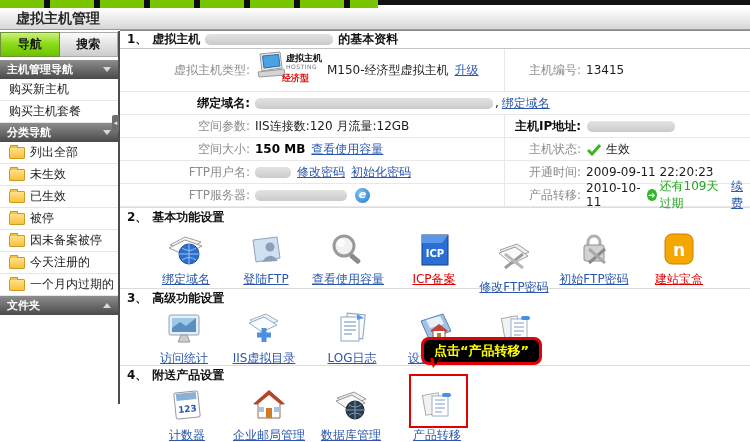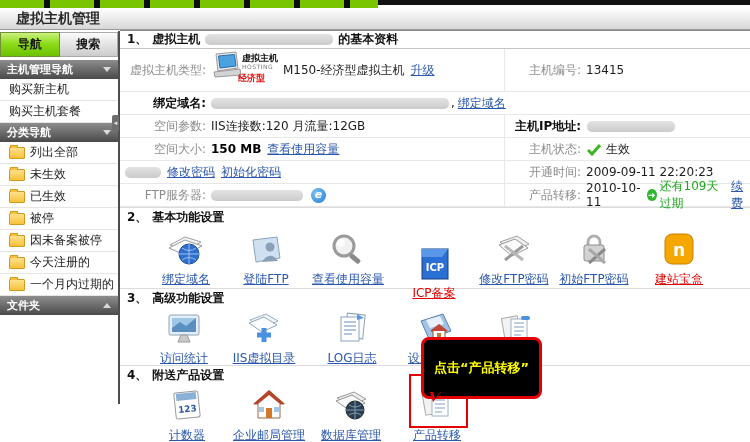--- a/index.html
+++ b/index.html
@@ -40,21 +40,21 @@
   .content{position:absolute;left:120px;top:30px;width:630px;height:412px;background:#fff;
        border-top:1px solid #8a8a8a;box-sizing:border-box;}
   .sechead{height:17px;display:flex;align-items:center;padding-left:7px;font-weight:bold;
        font-size:12px;color:#101010;gap:5px;}
   .sechead.first{border-bottom:1px solid #c3c3c3;}
   .sechead.later{border-top:1px solid #dcdcdc;height:18px;}
   .mask{display:inline-block;height:11px;border-radius:5px;vertical-align:middle;
        background:linear-gradient(#e3e3e3,#cbcbcb);}
   
   .irow{position:relative;border-bottom:1px solid #e8e8e8;display:flex;align-items:center;}
-  .lbl{display:inline-block;width:86px;text-align:right;color:#8c8c8c;flex:0 0 auto;}
+  .lbl{display:inline-block;width:86px;text-align:right;color:#8c8c8c;flex:0 0 auto;margin-left:44px;}
   .lbl.b{color:#0e0e0e;font-weight:bold;}
   .rcol{position:absolute;left:384px;top:0;bottom:0;right:0;display:flex;align-items:center;
        border-left:1px solid #e8e8e8;}
   .rlbl{display:inline-block;width:76px;text-align:right;color:#8c8c8c;flex:0 0 auto;}
   .rlbl.b{color:#0e0e0e;font-weight:bold;}
   .v{margin-left:5px;color:#1c1c1c;}
   .v.b{font-weight:bold;color:#000;}
   .link{color:#2b57ad;text-decoration:underline;cursor:pointer;margin-left:6px;}
   .green{color:#1ea51e;margin-left:3px;}
   
@@ -72,21 +72,21 @@
   .featrow{position:relative;}
   .cell{position:absolute;width:96px;margin-left:-48px;text-align:center;cursor:pointer;}
   .ficon{display:block;height:38px;margin-bottom:1px;}
   .flabel{color:#2b57ad;text-decoration:underline;font-size:12px;}
   .flabel.red{color:#e00000;}
   .cell.offset-label .flabel{display:inline-block;transform:translateX(-16px);}
   
   .redbox{position:absolute;left:409px;top:374px;width:55px;height:50px;
        border:2px solid #e30000;z-index:5;}
   .callout{position:absolute;left:421px;top:337px;z-index:6;background:#000;
-       border:3px solid #e30000;border-radius:8px;padding:19px 10px;color:#ffff00;
+       border:3px solid #e30000;border-radius:8px;padding:2px 10px;color:#ffff00;
        font-size:13px;font-weight:bold;white-space:nowrap;}
   .callout .tail{position:absolute;left:6px;bottom:-14px;width:0;height:0;
        border:8px solid transparent;border-top:10px solid #e30000;border-left-width:3px;}
   .callout .tail2{position:absolute;left:9px;bottom:-9px;width:0;height:0;
        border:6px solid transparent;border-top:8px solid #000;border-left-width:2px;}
   svg{display:inline-block;vertical-align:middle;}
 </style>
 </head>
 <body>
 
@@ -212,20 +212,21 @@
       <span style="color:#3cb521;font-weight:bold;margin-left:6px">
         <svg width="14" height="12" viewBox="0 0 14 12">
             <path d="M1 6 L5 10 L13 1" fill="none" stroke="#3cb521" stroke-width="3"></path>
           </svg>
       </span>
       <span class="v">生效</span>
     </span>
   </div>
 
   <div class="irow" style="height:22px">
+    <span class="lbl">FTP用户名:</span>
     <span class="mask" style="width:36px;margin-left:5px"></span>
     <span class="link">修改密码</span>
     <span class="link">初始化密码</span>
     <span class="rcol">
       <span class="rlbl">开通时间:</span>
       <span class="v">2009-09-11 22:20:23</span>
     </span>
   </div>
 
   <div class="irow" style="height:22px">
@@ -270,31 +271,31 @@
     <div class="cell" style="left:228px;top:6px">
       <span class="ficon">
         <svg width="38" height="36" viewBox="0 0 38 36">
           <circle cx="15" cy="14" r="10" fill="#f1f1f1" stroke="#9a9a9a" stroke-width="3"></circle>
           <circle cx="12" cy="11" r="4" fill="#ffffff" opacity="0.8"></circle>
           <rect x="23" y="21" width="12" height="5" rx="2" transform="rotate(40 23 21)" fill="#8a8a8a"></rect>
         </svg>
       </span>
       <span class="flabel">查看使用容量</span>
     </div>
-    <div class="cell" style="left:314px;top:20px">
+    <div class="cell" style="left:314px;top:6px">
       <span class="ficon">
         <svg width="38" height="36" viewBox="0 0 38 36">
           <rect x="7" y="3" width="26" height="30" fill="#2a6fd4" stroke="#16407e"></rect>
           <path d="M7 3 h26 l-6 8 h-20 Z" fill="#5b97e8"></path>
           <text x="20" y="25" font-size="10" font-weight="bold" fill="#fff" text-anchor="middle" font-family="DejaVu Sans, sans-serif">ICP</text>
         </svg>
       </span>
       <span class="flabel red">ICP备案</span>
     </div>
-    <div class="cell" style="left:394px;top:6px">
+    <div class="cell" style="left:394px;top:14px">
       <span class="ficon">
         <svg width="38" height="36" viewBox="0 0 38 36">
           <path d="M5 10 L22 4 L34 12 L17 20 Z" fill="#efefef" stroke="#a0a0a0"></path>
           <path d="M4 13 L20 7 L33 16 L17 24 Z" fill="#fafafa" stroke="#9a9a9a"></path>
           <path d="M10 28 L28 14" stroke="#9a9a9a" stroke-width="3"></path>
           <path d="M10 14 L28 28" stroke="#b8b8b8" stroke-width="3"></path>
         </svg>
       </span>
       <span class="flabel">修改FTP密码</span>
     </div>

